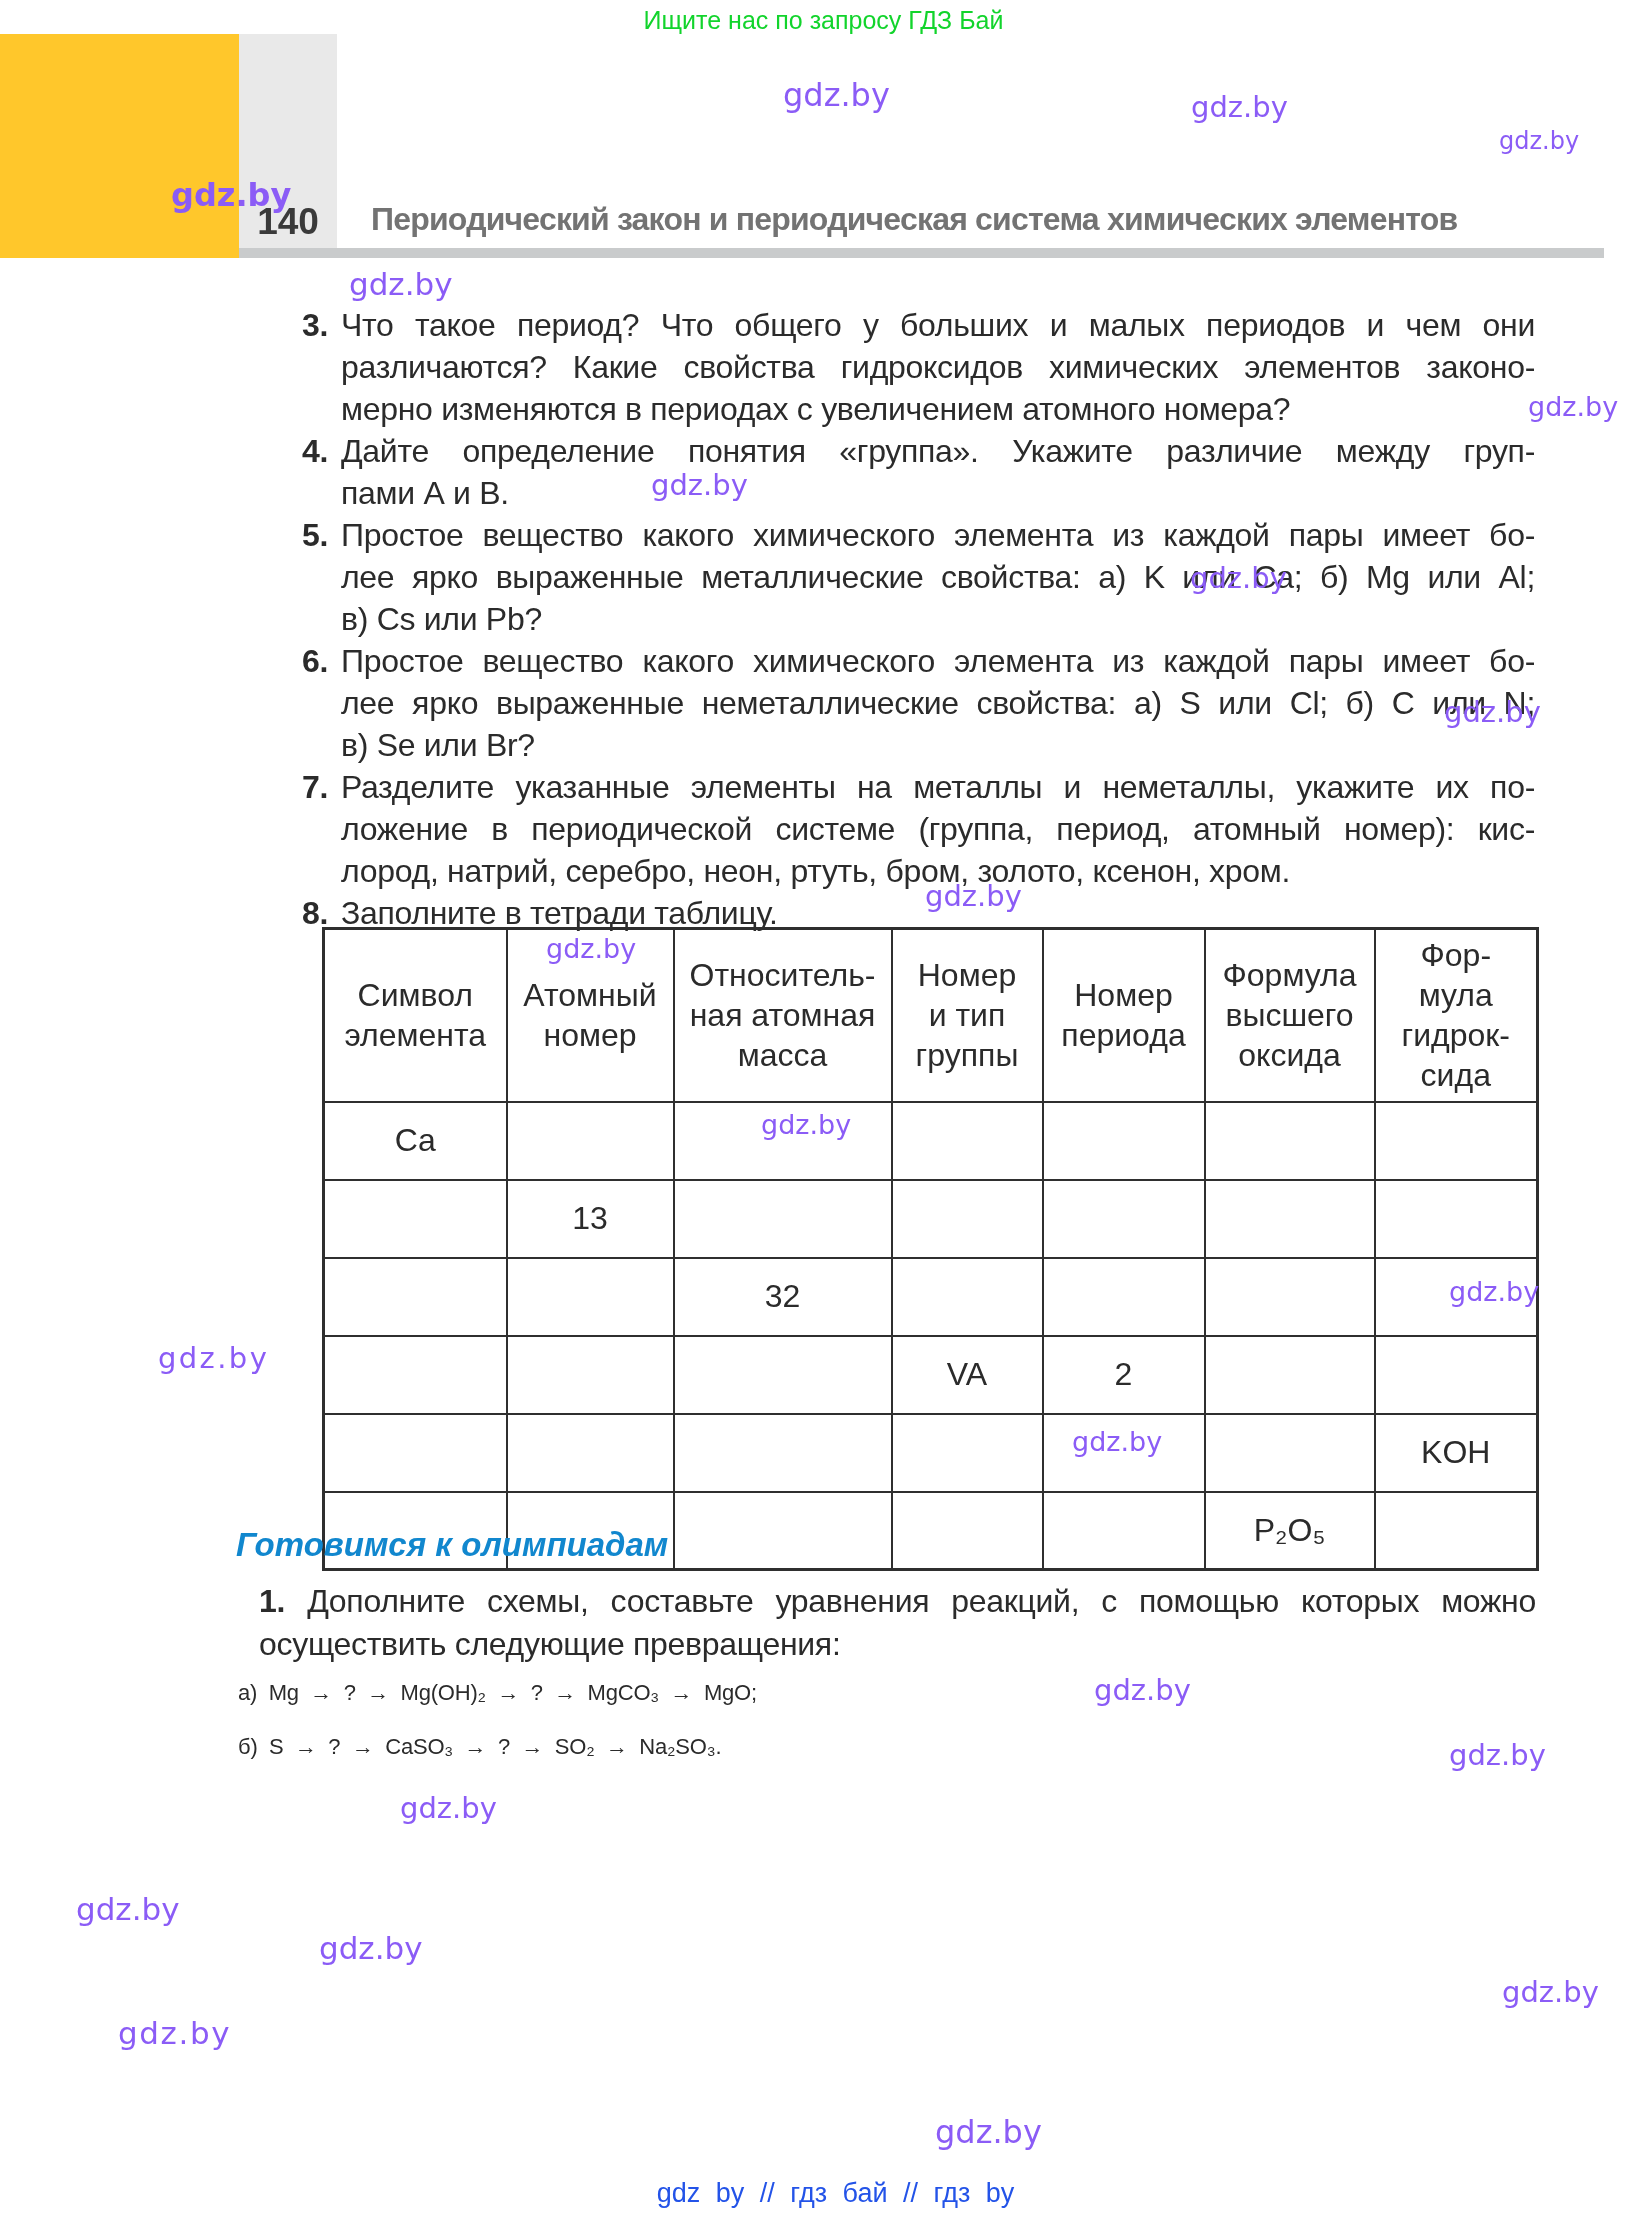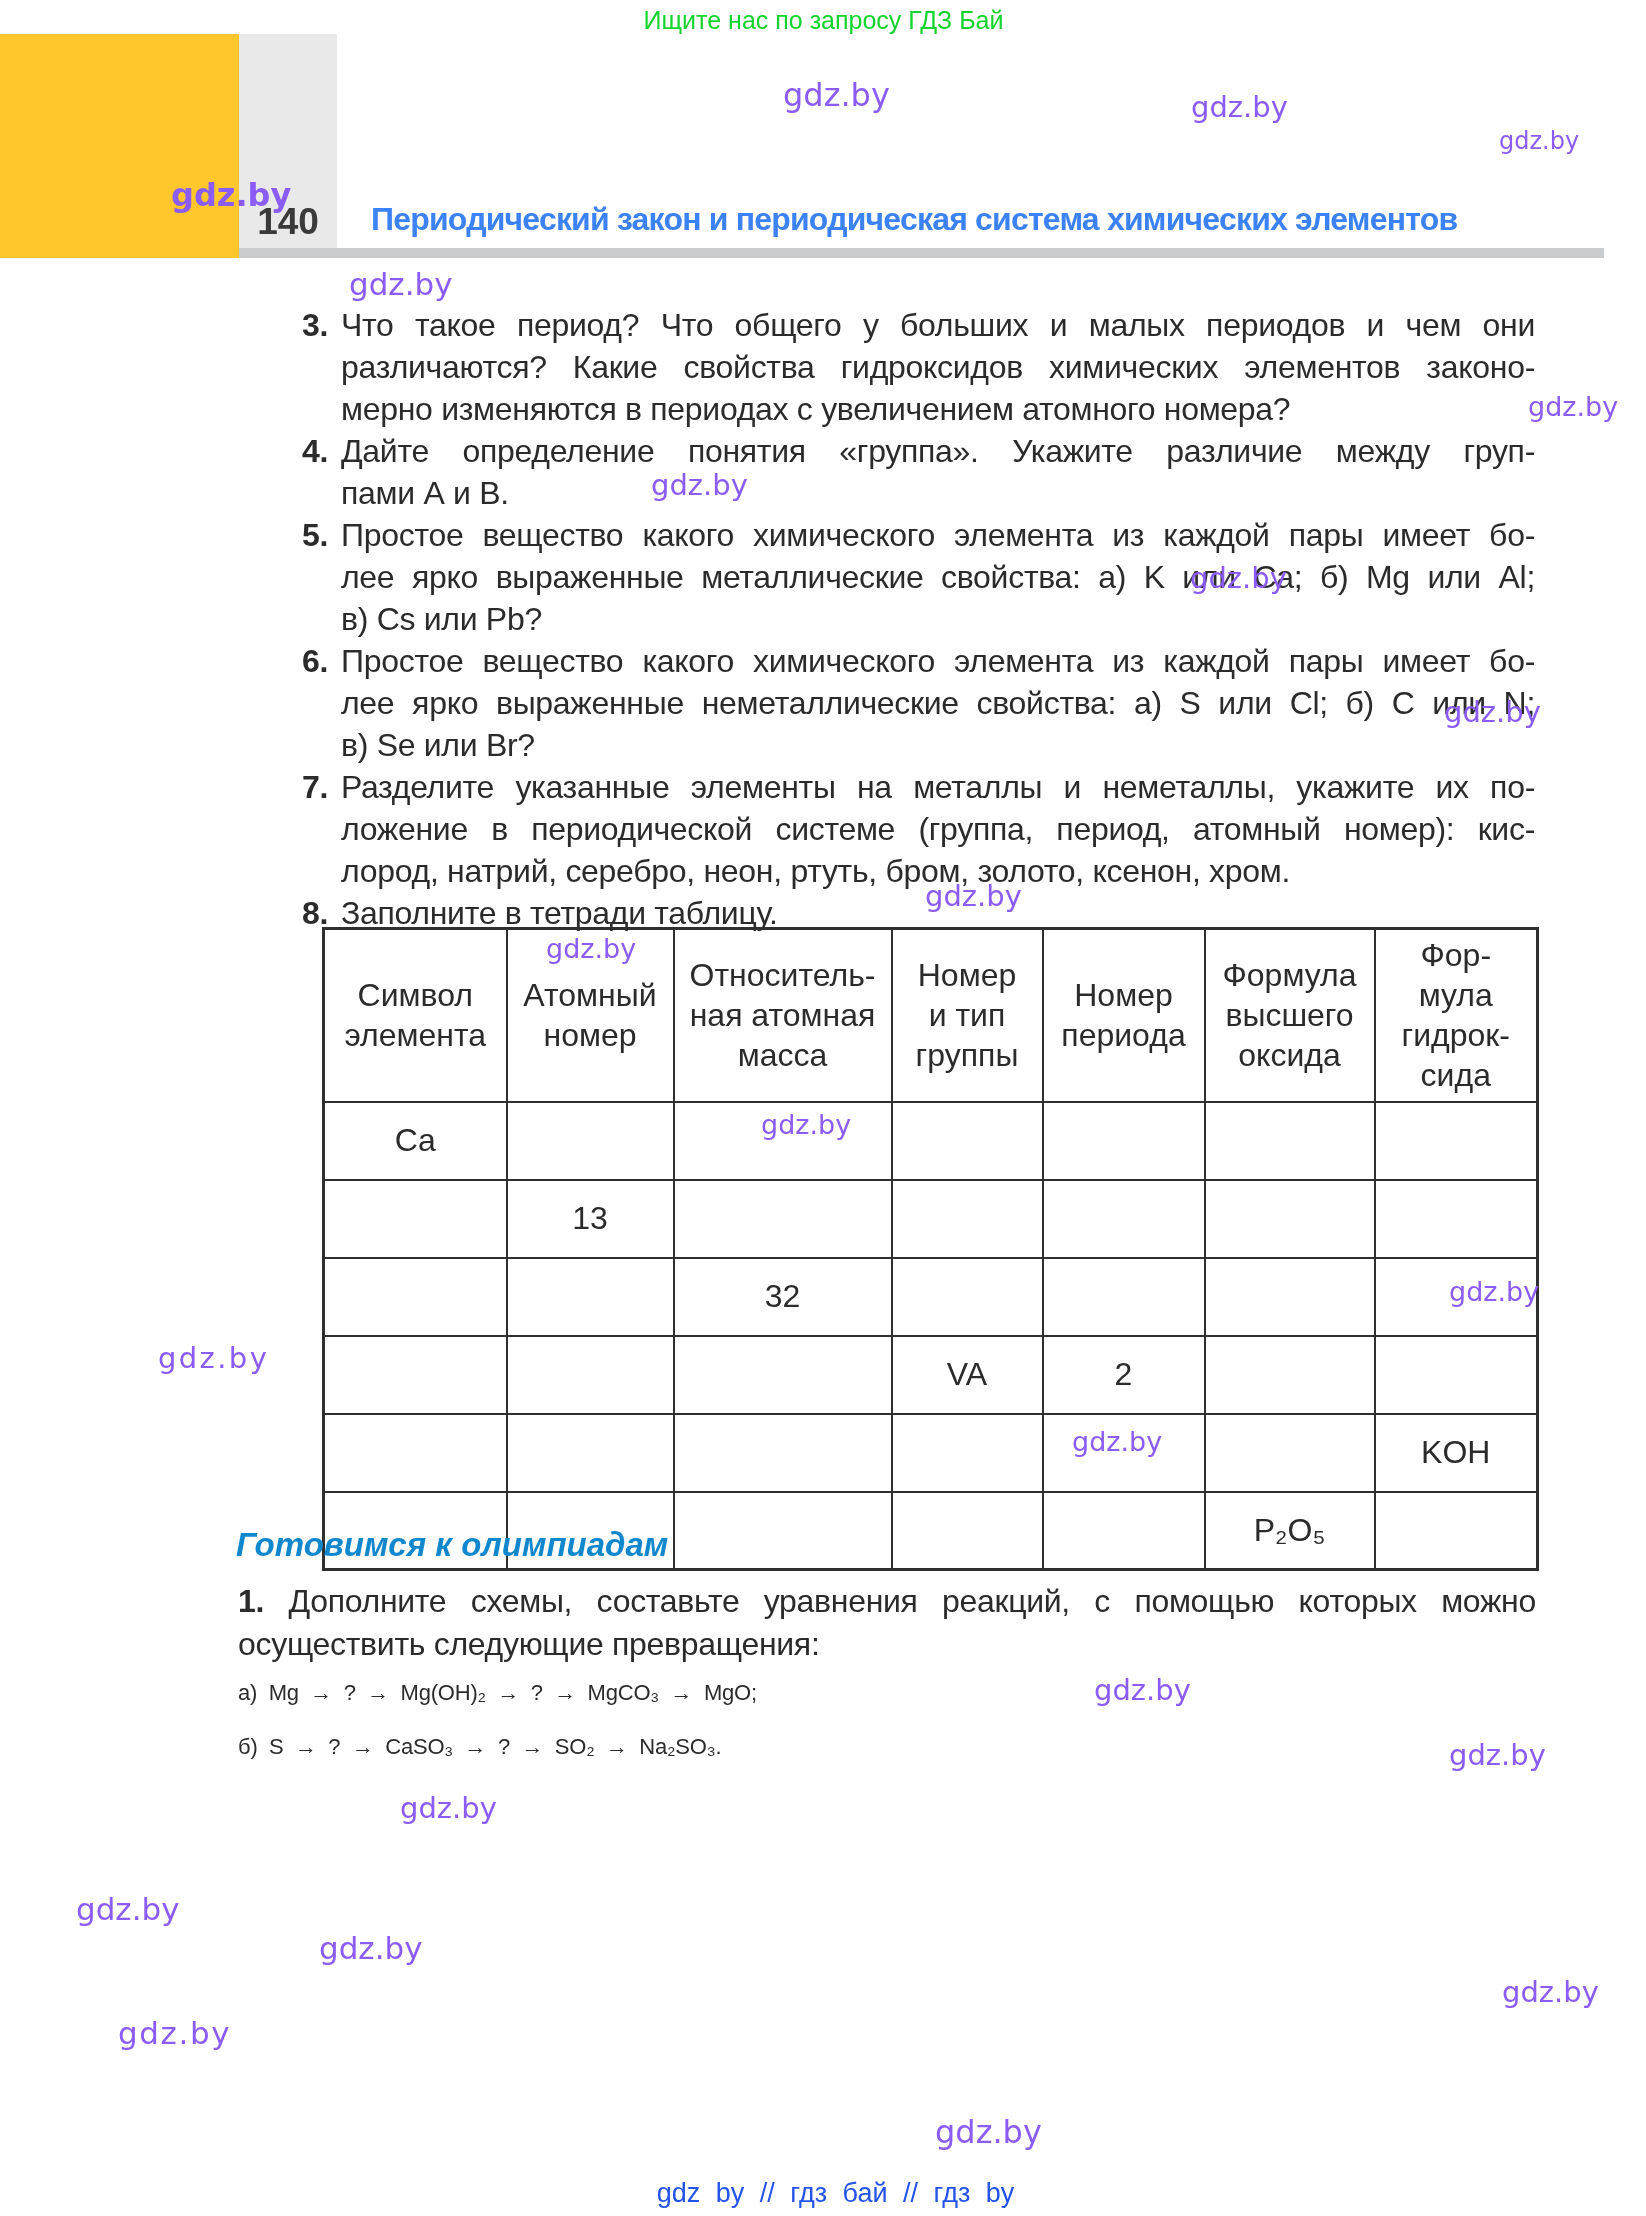--- a/index.html
+++ b/index.html
@@ -23,21 +23,21 @@
   .gray-box{left:239px;top:34px;width:98px;height:214px;background:var(--box-gray);}
   .title-rule{left:239px;top:248px;width:1365px;height:9.7px;background:var(--rule-gray);}
   .page-number{
     left:239px;top:201px;width:98px;
     text-align:center;
     font-size:37px;font-weight:700;color:#3a3a3a;
   }
   .page-title{
     left:371px;top:201px;
     font-size:32px;font-weight:700;letter-spacing:-0.8px;
-    color:#3b82f6;white-space:nowrap;
+    color:#737373;white-space:nowrap;
   }
   #questions{
     left:341px;top:304px;width:1194px;
     font-size:32px;line-height:42px;letter-spacing:-0.3px;
   }
   .qline{position:relative;height:42px;overflow:visible;}
   .qline.j{text-align:justify;text-align-last:justify;}
   .qnum{position:absolute;left:-39px;top:0;font-weight:700;}
   #ex-table{
     left:322px;top:927px;
@@ -60,21 +60,21 @@
     left:236px;top:1526px;
     font-size:33px;font-weight:700;
     color:var(--heading-blue);
     white-space:nowrap;
     font-style:italic;
   }
   #oly-para{
     left:238px;top:1580px;width:1298px;
     font-size:32px;line-height:43px;letter-spacing:-0.3px;
   }
-  #oly-para .pline{height:43px;}
+  #oly-para .pline{height:43px;margin-left:21px;}
   #oly-para .pline.j{text-align:justify;text-align-last:justify;}
   .equation{
     left:238px;
     font-size:22px;letter-spacing:-0.2px;word-spacing:5.6px;
     white-space:nowrap;color:#2b2b2b;
   }
   #eq-a{top:1680px;}
   #eq-b{top:1734px;}
   .footer-links{
     left:12px;top:2178px;width:100%;

